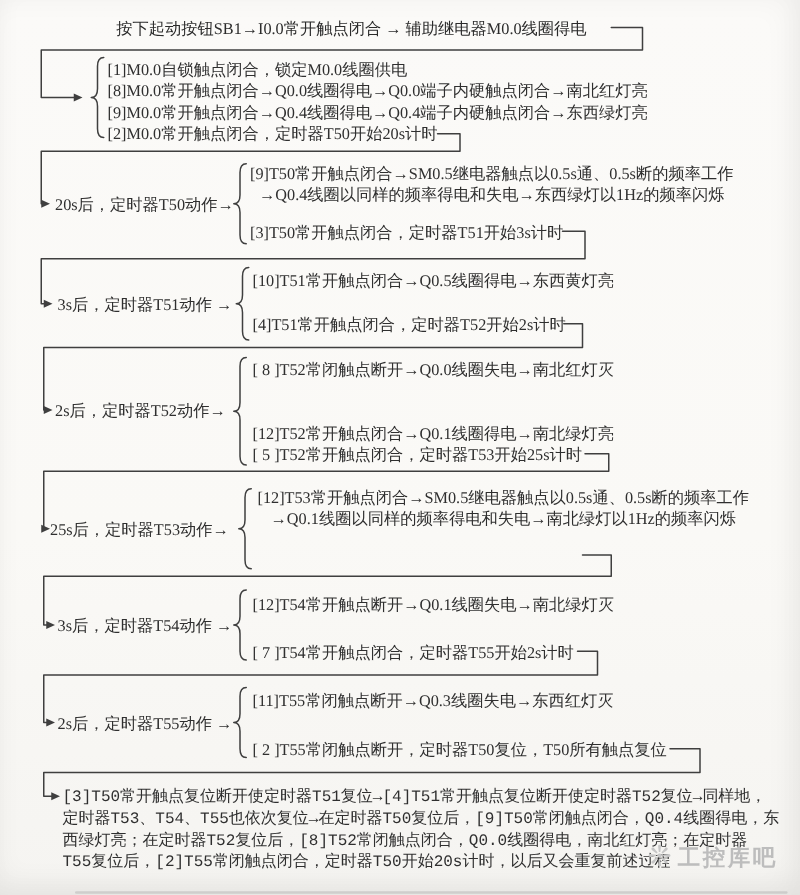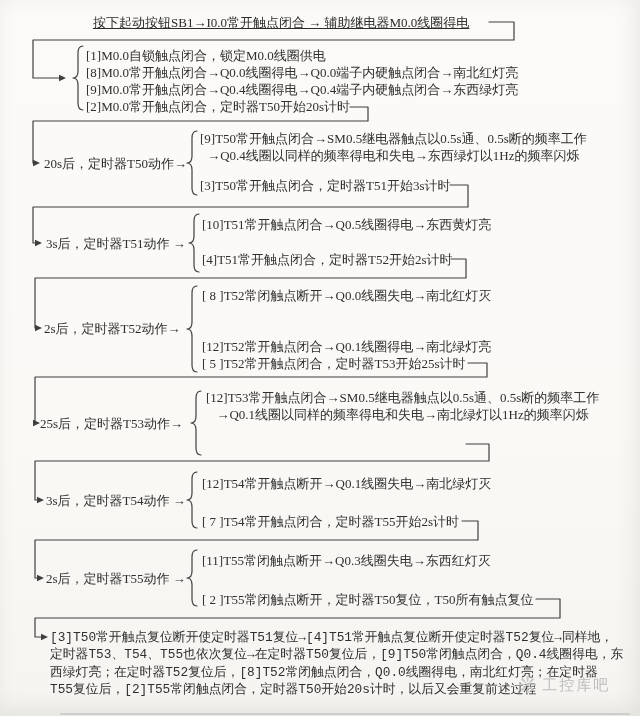--- a/index.html
+++ b/index.html
@@ -6,28 +6,28 @@
   .page{
     position:relative;width:640px;height:716px;overflow:hidden;
     background:linear-gradient(180deg,#fbfaf8 0%,#faf9f6 60%,#f5f4f1 100%);
     box-shadow:inset -10px 0 22px rgba(0,0,0,0.035), inset 0 -12px 20px rgba(0,0,0,0.045);
     font-family:"Liberation Serif","DejaVu Serif",serif;
     color:#2f2f2f;
   }
   .t{position:absolute;font-size:13px;line-height:17px;white-space:pre;color:#2f2f2f;text-align:center;}
   .t2{line-height:16.5px;}
   .lbl{position:absolute;font-size:13px;line-height:17px;white-space:pre;color:#2f2f2f;}
-  .title{position:absolute;font-size:13px;line-height:17px;white-space:pre;color:#2b2b2b;text-decoration:underline;}
+  .title{position:absolute;font-size:13px;line-height:17px;white-space:pre;color:#2b2b2b;}
   .footer{position:absolute;font-size:12.8px;line-height:17.4px;white-space:pre;color:#2f2f2f;font-family:Liberation Mono, monospace;}
   svg.wires{position:absolute;left:0;top:0;width:640px;height:716px;pointer-events:none;}
   svg.wires path{fill:none;stroke:#3f3f3f;stroke-width:1.2;stroke-linecap:round;stroke-linejoin:round;}
   svg.wires polygon{fill:#3f3f3f;stroke:none;}
   .wm{position:absolute;left:518px;top:674px;display:flex;align-items:center;gap:5px;}
   .wm-logo{font-size:23px;line-height:23px;color:#c6c6c6;font-family:"DejaVu Sans",sans-serif;}
-  .wm-text{font-size:15px;font-weight:normal;letter-spacing:2px;color:#bdbdbd;
+  .wm-text{font-size:18px;font-weight:bold;letter-spacing:2px;color:#bdbdbd;
            font-family:"Liberation Sans","DejaVu Sans",sans-serif;}
   .smudge{position:absolute;left:60px;right:10px;bottom:1px;height:2px;background:rgba(140,140,140,.28);border-radius:2px;}
 </style>
 </head>
 <body>
 
 <div class="page">
 
   <svg class="wires" viewBox="0 0 640 716">
     <g>

